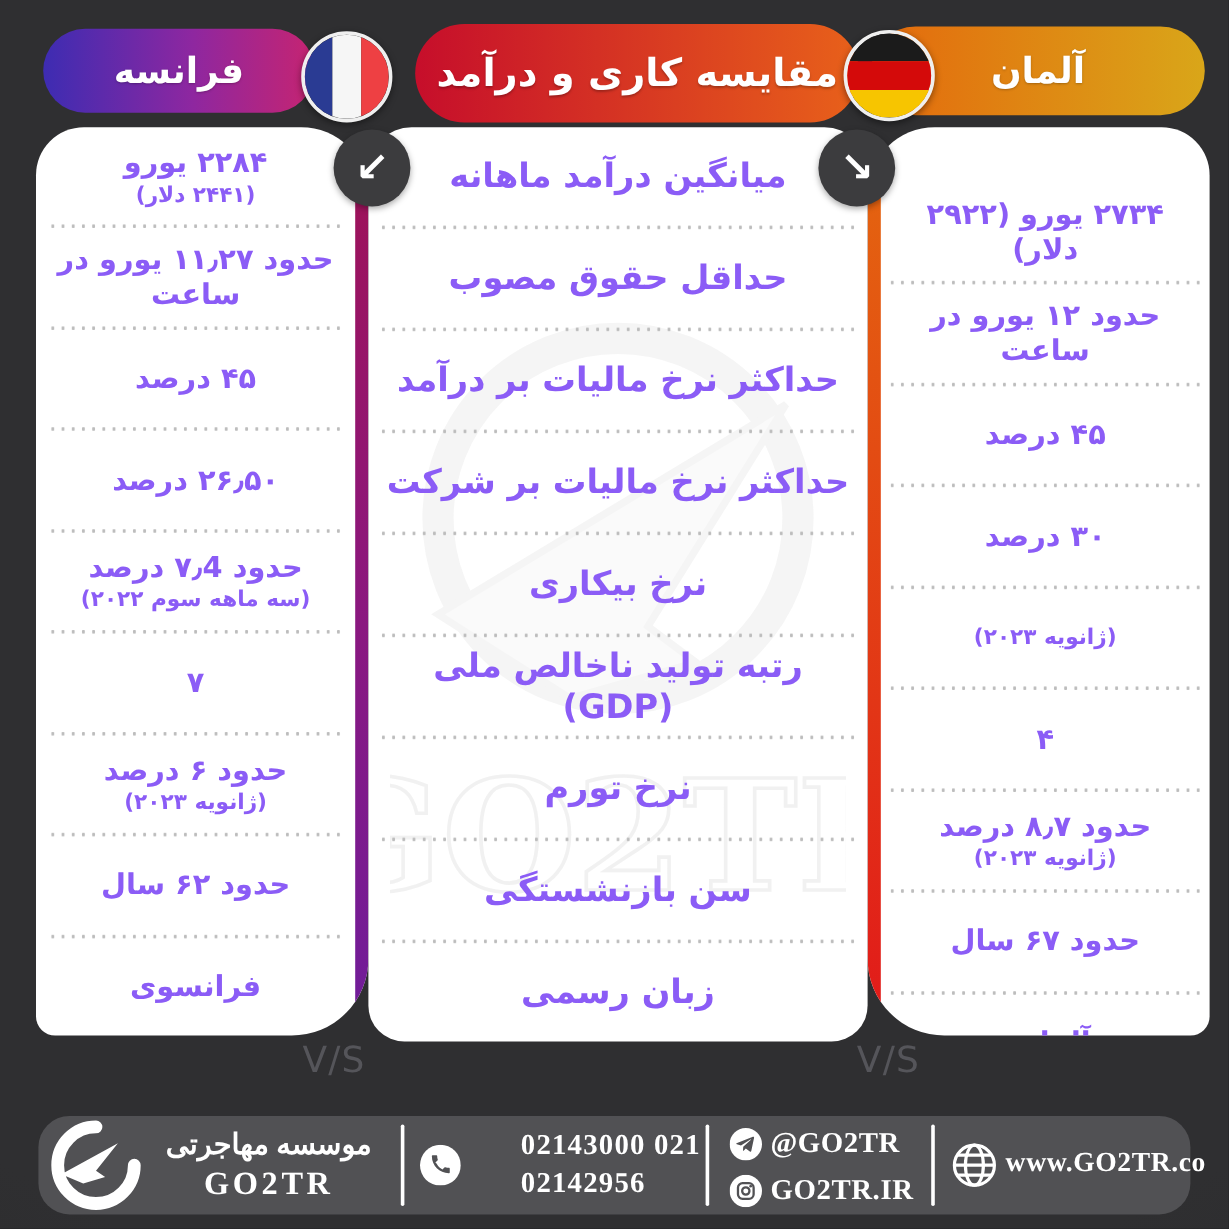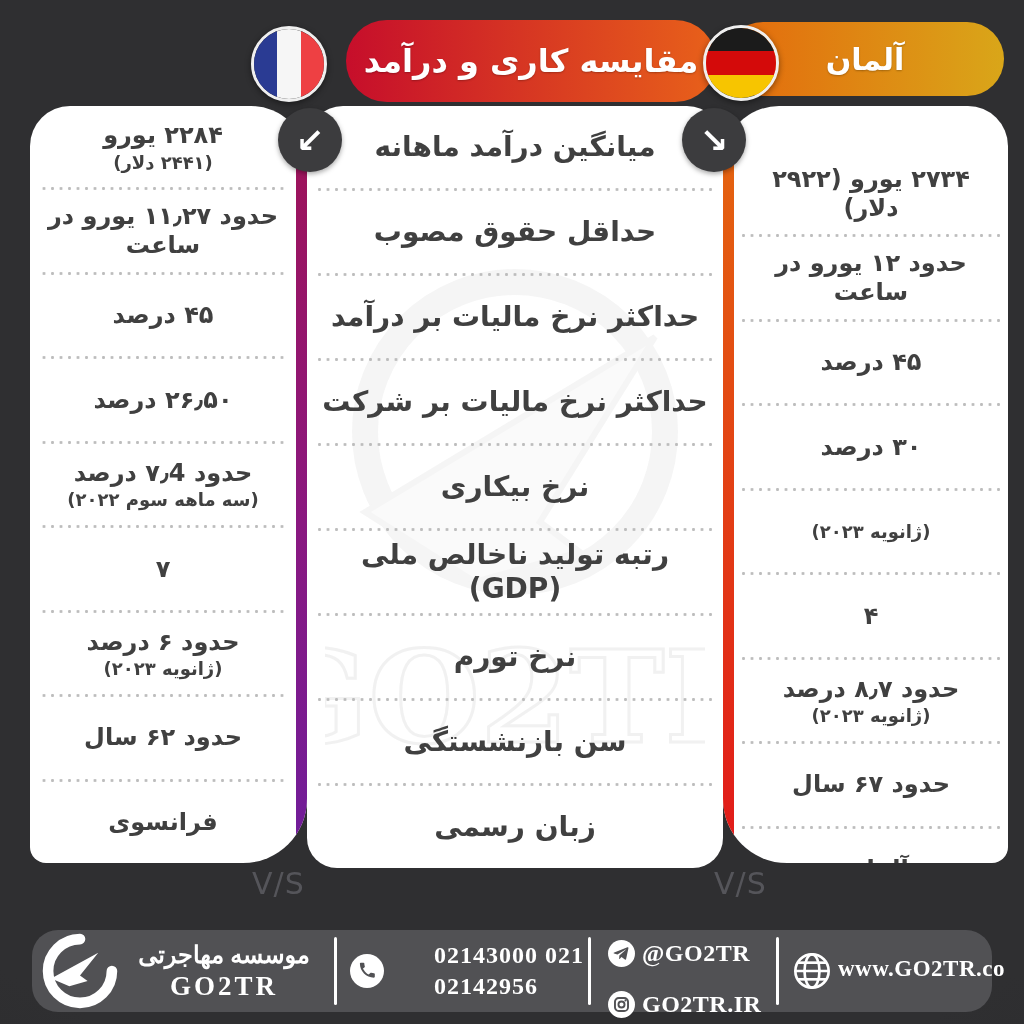--- a/index.html
+++ b/index.html
@@ -28,21 +28,21 @@
   .panel-france{left:30px;width:277px;height:757px;border-radius:40px 56px 64px 16px;}
   .panel-center{left:307px;width:416px;height:762px;border-radius:36px 36px 30px 30px;}
   .panel-germany{left:723px;width:285px;height:757px;border-radius:56px 40px 16px 64px;}
   .stripe{position:absolute;top:0;bottom:0;width:11px;z-index:2;}
   .stripe-fr{right:0;background:linear-gradient(180deg,#a01255 0%,#8a1880 55%,#6f1d9b 100%);}
   .stripe-de{left:0;background:linear-gradient(180deg,#e4680f 0%,#e1191a 100%);}
   .rows{position:relative;z-index:1;display:flex;flex-direction:column;height:100%;}
   .panel-france .rows{padding-right:11px;}
   .panel-germany .rows{padding-left:11px;margin-top:47px;}
   .row{flex:1;display:flex;flex-direction:column;align-items:center;justify-content:center;
-    gap:3px;padding:0 12px;color:#404040;}
+    gap:3px;padding:0 12px;color:#8b5cf6;}
   .val{font-size:24px;font-weight:700;line-height:1.2;text-align:center;}
   .note{font-size:18px;font-weight:700;line-height:1.1;text-align:center;}
   .note:empty{display:none;}
   .lbl{font-size:28px;font-weight:700;text-align:center;line-height:1.2;}
   .sep{flex:0 0 3px;margin:0 8px;
     background-image:radial-gradient(circle,#bdbdbd 1.3px,rgba(0,0,0,0) 1.6px);
     background-size:8.5px 3px;background-position:center;background-repeat:repeat-x;}
   
   .watermark{position:absolute;left:50%;top:52%;transform:translate(-50%,-50%);
     z-index:0;opacity:.55;pointer-events:none;}
@@ -62,31 +62,34 @@
     background:#515154;color:#fff;z-index:4;font-family:Liberation Serif, serif;}
   .f-abs{position:absolute;}
   .logo-circle{left:10px;top:3px;width:76px;height:76px;}
   .company{left:92px;top:9px;width:200px;text-align:center;}
   .company .fa{font-size:24px;font-weight:700;line-height:32px;}
   .company .en{font-size:27px;font-weight:700;letter-spacing:3px;line-height:30px;}
   .fdiv{top:7px;width:3px;height:68px;background:#fff;border-radius:2px;}
   .fdiv1{left:302px;} .fdiv2{left:556px;} .fdiv3{left:744px;}
   .phone-ic{left:318px;top:24px;width:34px;height:34px;}
   .phones{left:358px;top:10px;font-size:24px;font-weight:700;letter-spacing:1px;line-height:31px;margin-left:44px;}
-  .social{left:576px;top:8px;display:flex;flex-direction:column;gap:20px;}
+  .social{left:576px;top:8px;display:flex;flex-direction:column;gap:8px;}
   .social .s-row{display:flex;align-items:center;gap:7px;height:31px;}
   .social .s-row span{font-size:24px;font-weight:700;letter-spacing:.5px;}
   .globe-ic{left:760px;top:21px;width:40px;height:40px;}
   .web{left:806px;top:26px;font-size:23px;font-weight:700;letter-spacing:.5px;}
 </style>
 </head>
 <body>
 
 <div class="canvas">
 
+  <div class="pill pill-france" dir="rtl">
+    <span>فرانسه</span>
+  </div>
   <div class="flag flag-france">
     <i style="background:#2a3b93"></i>
       <i style="background:#f6f6f6"></i>
       <i style="background:#ee4043"></i>
   </div>
   <div class="pill pill-center" dir="rtl">
     <span>مقایسه کاری و درآمد</span>
   </div>
   <div class="flag flag-germany">
     <i style="background:#1b1b1b"></i>

